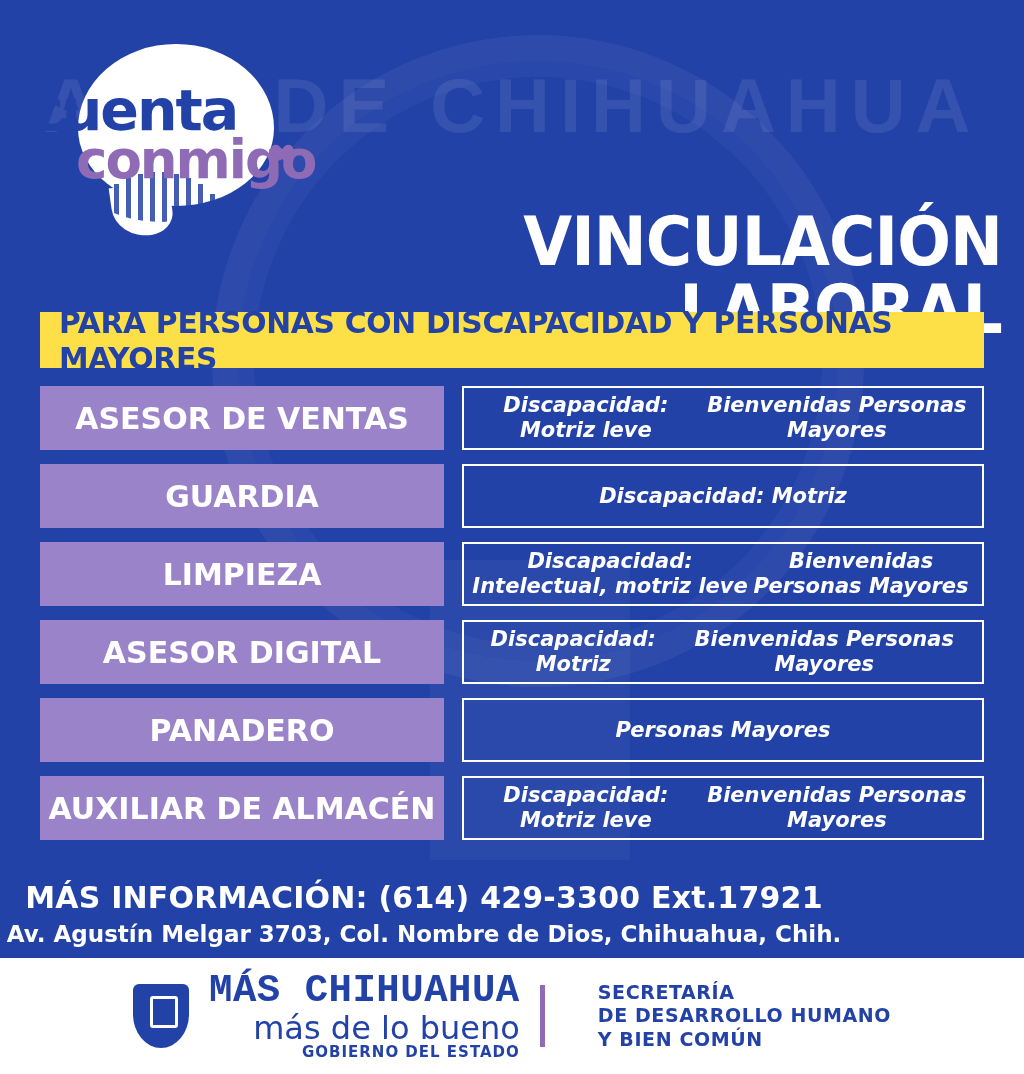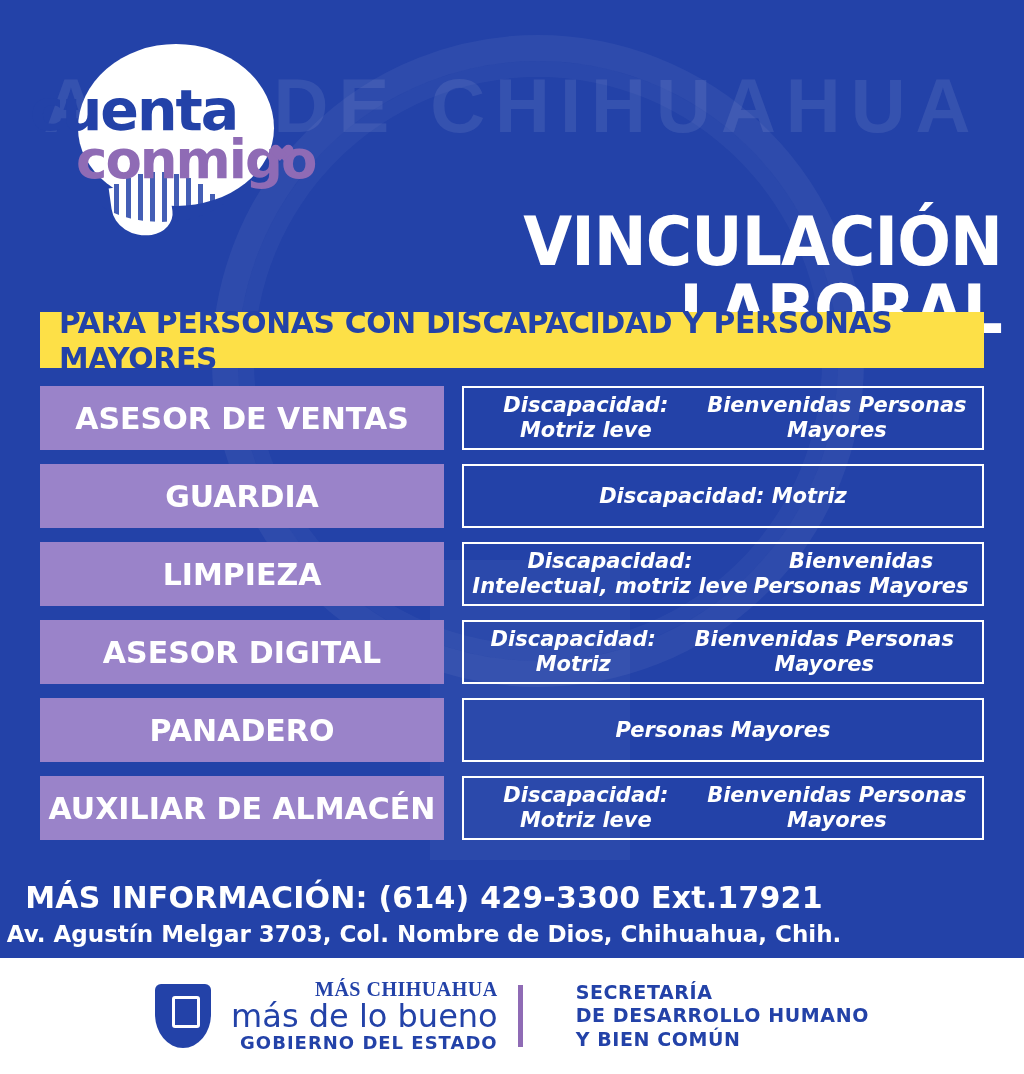--- a/index.html
+++ b/index.html
@@ -291,35 +291,35 @@
     height: 26px;
     border: 3px solid #ffffff;
     border-radius: 3px;
   }
   .gob-text {
     color: #2342a8;
     text-align: right;
     line-height: 1.05;
   }
   .gob-l1 {
-    font-family: Liberation Serif, serif;
-    font-weight: bold;
-    font-size: 20px;
+    font-family: Liberation Mono, monospace;
+    font-weight: bold;
+    font-size: 39px;
     letter-spacing: 0.5px;
     text-align: right;
   }
   .gob-l2 {
     font-family: "DejaVu Sans", sans-serif;
     font-size: 32px;
     color: #2342a8;
   }
   .gob-l3 {
     font-family: "DejaVu Sans", sans-serif;
     font-weight: bold;
-    font-size: 18px;
+    font-size: 15px;
     letter-spacing: 1px;
   }
   .divider {
     width: 5px;
     height: 62px;
     background: #8f6bb5;
   }
   .sec-text {
     color: #2342a8;
     line-height: 1.22;

